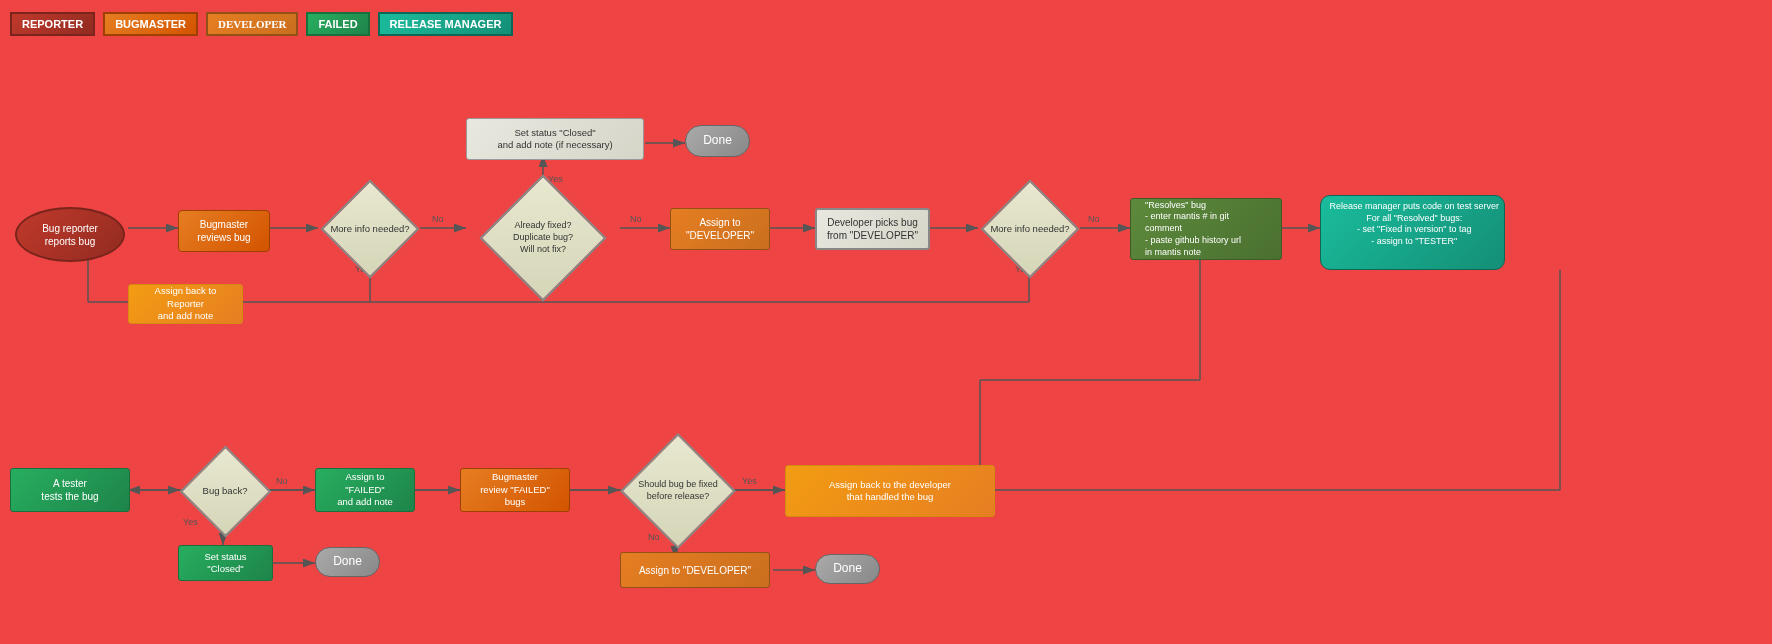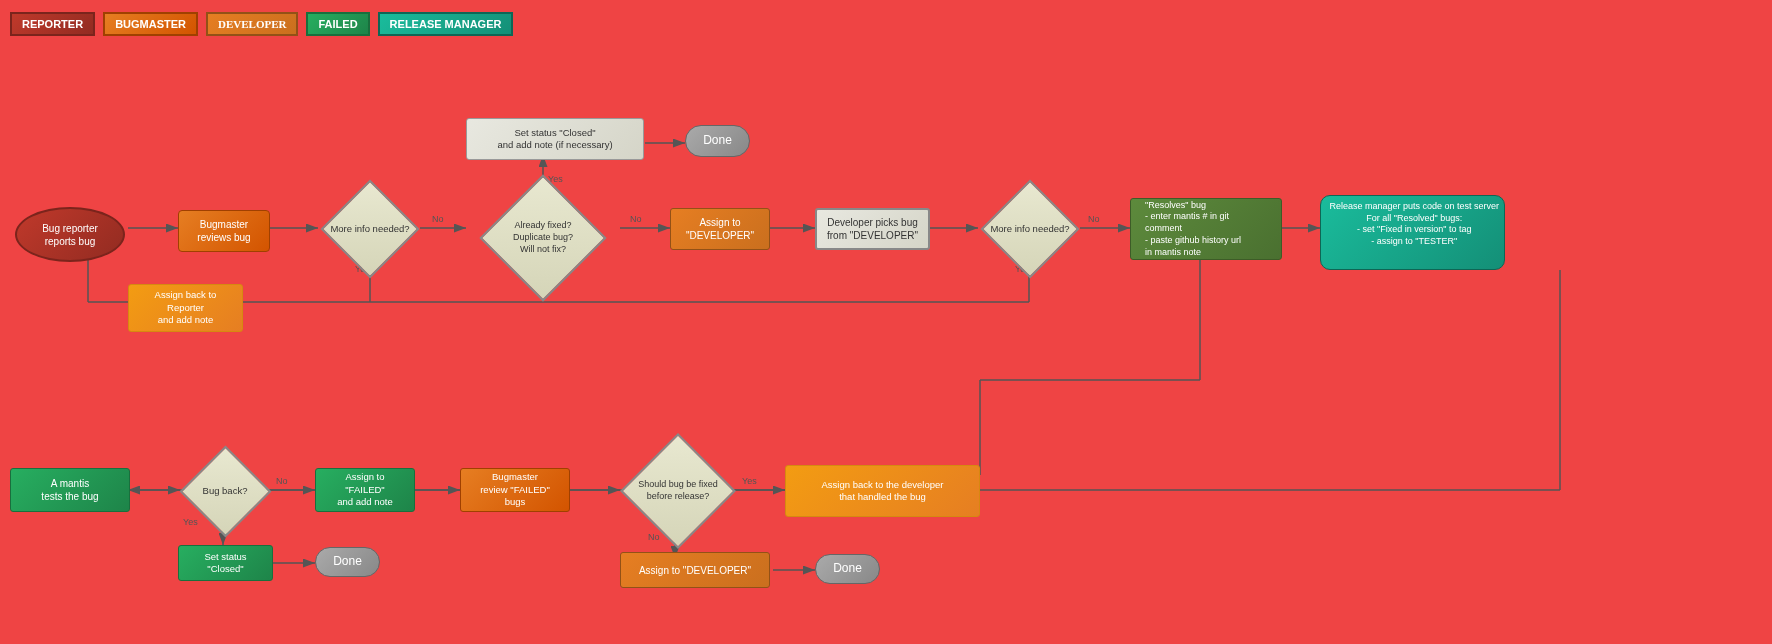--- a/index.html
+++ b/index.html
@@ -246,34 +246,34 @@
     <div class="diamond-text" style="font-size:9.5px; color:#333; width:80px;">More info needed?</div>
   </div>
 
   <div class="node rect bg-green-dark" style="left:1130px; top:198px; width:152px; height:62px; border-radius:3px; font-size:9.5px;">
     <span style="white-space:pre-line; font-size:9px; text-align:left; padding:4px;">"Resolves" bug
 - enter mantis # in git comment
 - paste github history url
   in mantis note</span>
   </div>
 
-  <div class="node rect bg-orange" style="left:128px; top:284px; width:115px; height:48px; border-radius:3px;">
+  <div class="node rect bg-orange" style="left:128px; top:284px; width:115px; height:40px; border-radius:3px;">
     <span style="white-space:pre-line; font-size:9.5px;">Assign back to Reporter
 and add note</span>
   </div>
 
   <div class="node rect bg-release" style="left:1320px; top:195px; width:185px; height:75px; border-radius:10px; font-size:9px; align-items:flex-start; justify-content:flex-end; padding:5px;">
     <span style="white-space:pre-line; font-size:9px;">Release manager puts code on test server
 For all "Resolved" bugs:
 - set "Fixed in version" to tag
 - assign to "TESTER"</span>
   </div>
 
   <div class="node rect bg-tester" style="left:10px; top:468px; width:120px; height:44px; border-radius:3px;">
-    <span style="white-space:pre-line; font-size:10px;">A mantis
+    <span style="white-space:pre-line; font-size:10px;">A tester
 tests the bug</span>
   </div>
 
   <div class="diamond-wrap" style="left:178px; top:463px; width:94px; height:56px;">
     <div class="diamond" style="width:65px; height:65px; background:linear-gradient(135deg,#e8e8d0,#d5d5b8); border:2px solid #888;"></div>
     <div class="diamond-text" style="font-size:9.5px; color:#333; width:70px;">Bug back?</div>
   </div>
 
   <div class="node rect bg-tester" style="left:315px; top:468px; width:100px; height:44px; border-radius:3px;">
     <span style="white-space:pre-line; font-size:9.5px;">Assign to "FAILED"
@@ -283,21 +283,21 @@
   <div class="node rect bg-bugmaster" style="left:460px; top:468px; width:110px; height:44px; border-radius:3px;">
     <span style="white-space:pre-line; font-size:9.5px;">Bugmaster
 review "FAILED" bugs</span>
   </div>
 
   <div class="diamond-wrap" style="left:618px; top:455px; width:120px; height:72px;">
     <div class="diamond" style="width:82px; height:82px; background:linear-gradient(135deg,#e8e8d0,#d5d5b8); border:2px solid #888;"></div>
     <div class="diamond-text" style="font-size:9px; color:#333; width:110px;">Should bug be fixed<br>before release?</div>
   </div>
 
-  <div class="node rect bg-orange" style="left:785px; top:465px; width:195px; height:52px; border-radius:3px;">
+  <div class="node rect bg-orange" style="left:785px; top:465px; width:210px; height:52px; border-radius:3px;">
     <span style="white-space:pre-line; font-size:9.5px;">Assign back to the developer
 that handled the bug</span>
   </div>
 
   <div class="node rect bg-tester" style="left:178px; top:545px; width:95px; height:36px; border-radius:3px;">
     <span style="white-space:pre-line; font-size:9.5px;">Set status "Closed"</span>
   </div>
 
   <div class="node done-pill" style="left:315px; top:547px; width:65px; height:30px;">
     <span>Done</span>

